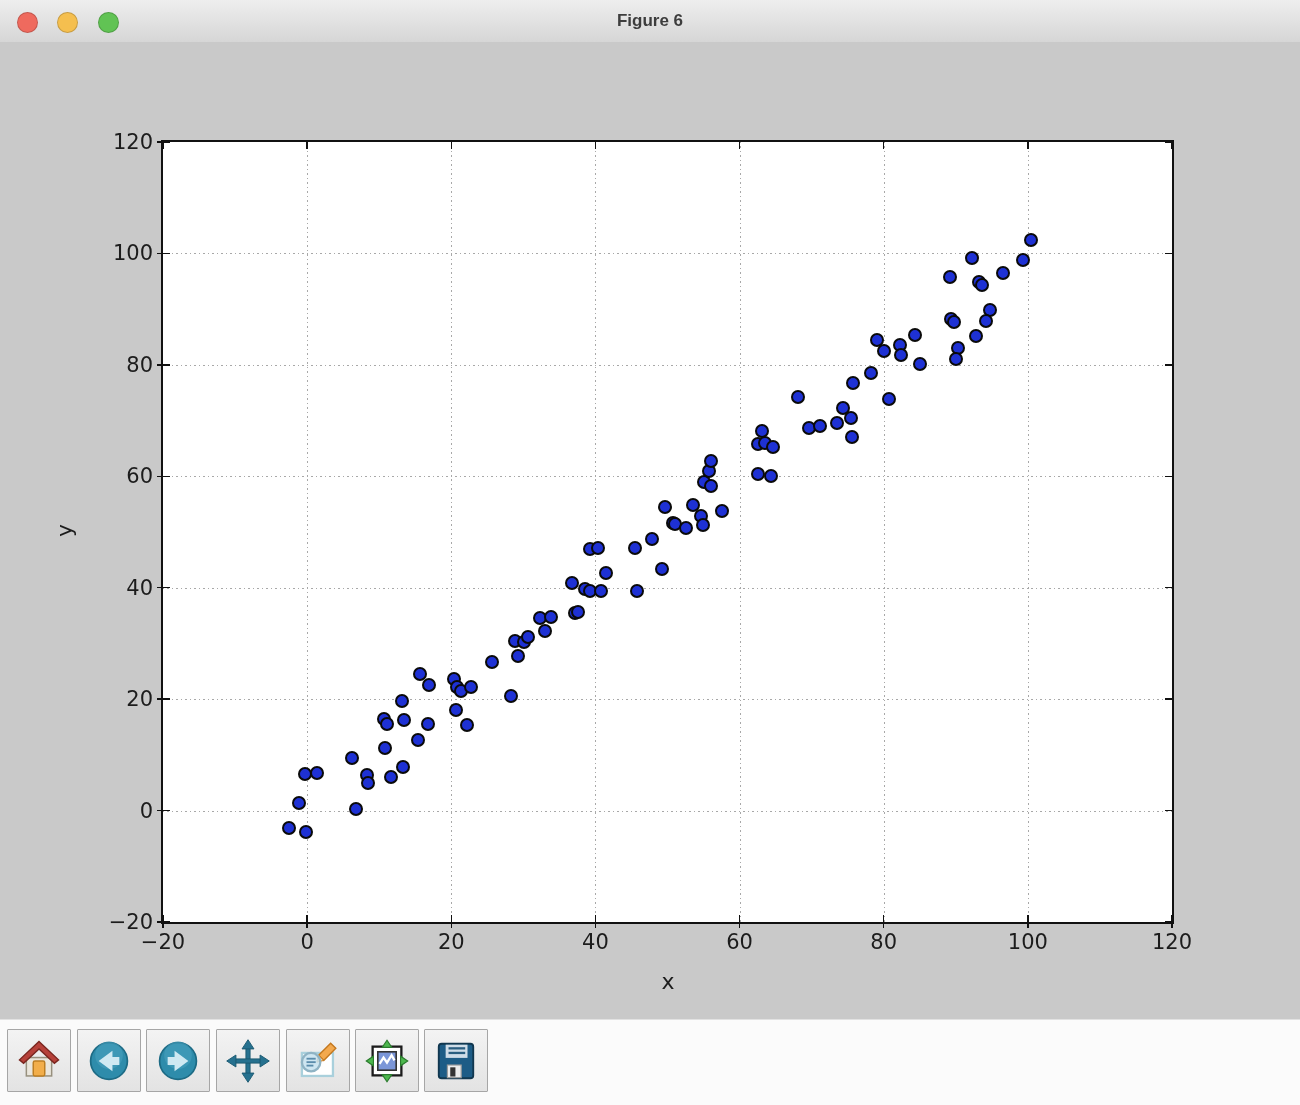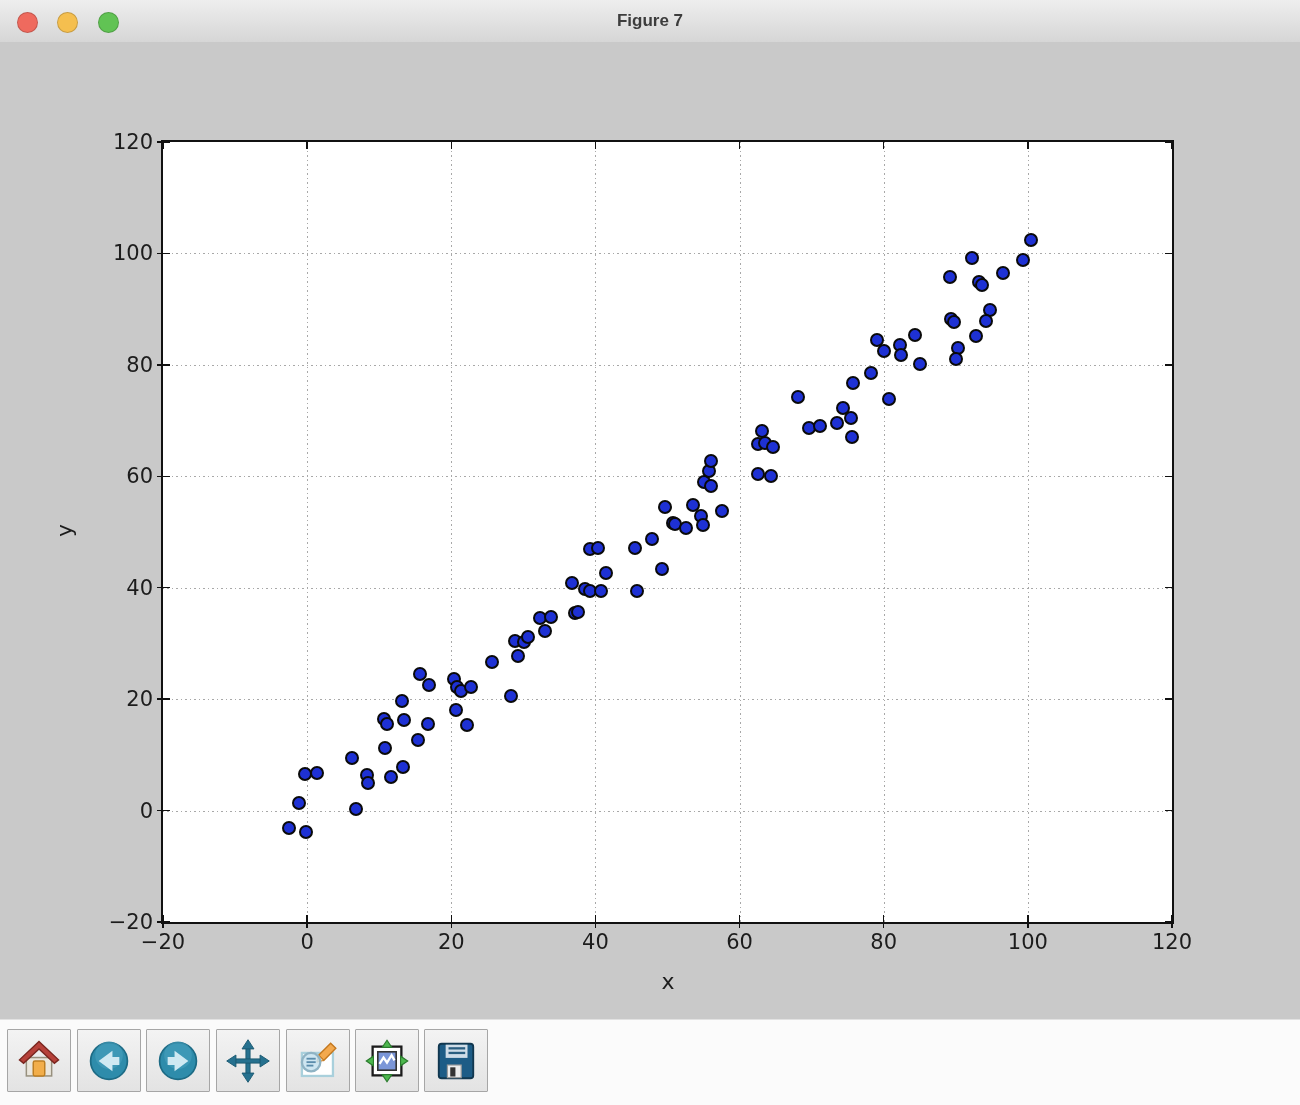--- a/index.html
+++ b/index.html
@@ -53,21 +53,21 @@
 </style>
 </head>
 <body>
 
 <div class="window">
 
   <div class="titlebar">
     <div class="tlight tl-close"></div>
     <div class="tlight tl-min"></div>
     <div class="tlight tl-zoom"></div>
-    <div class="title">Figure 7</div>
+    <div class="title">Figure 6</div>
   </div>
 
   <div class="canvas" id="canvas">
     <div class="axes"></div>
     <div class="xlabel">x</div>
     <div class="ylabel">y</div>
   <div class="gridline-v" style="left: 307.143px; top: 100px; height: 780px;"></div>
       <div class="gridline-v" style="left: 451.286px; top: 100px; height: 780px;"></div>
       <div class="gridline-v" style="left: 595.429px; top: 100px; height: 780px;"></div>
       <div class="gridline-v" style="left: 739.571px; top: 100px; height: 780px;"></div>

